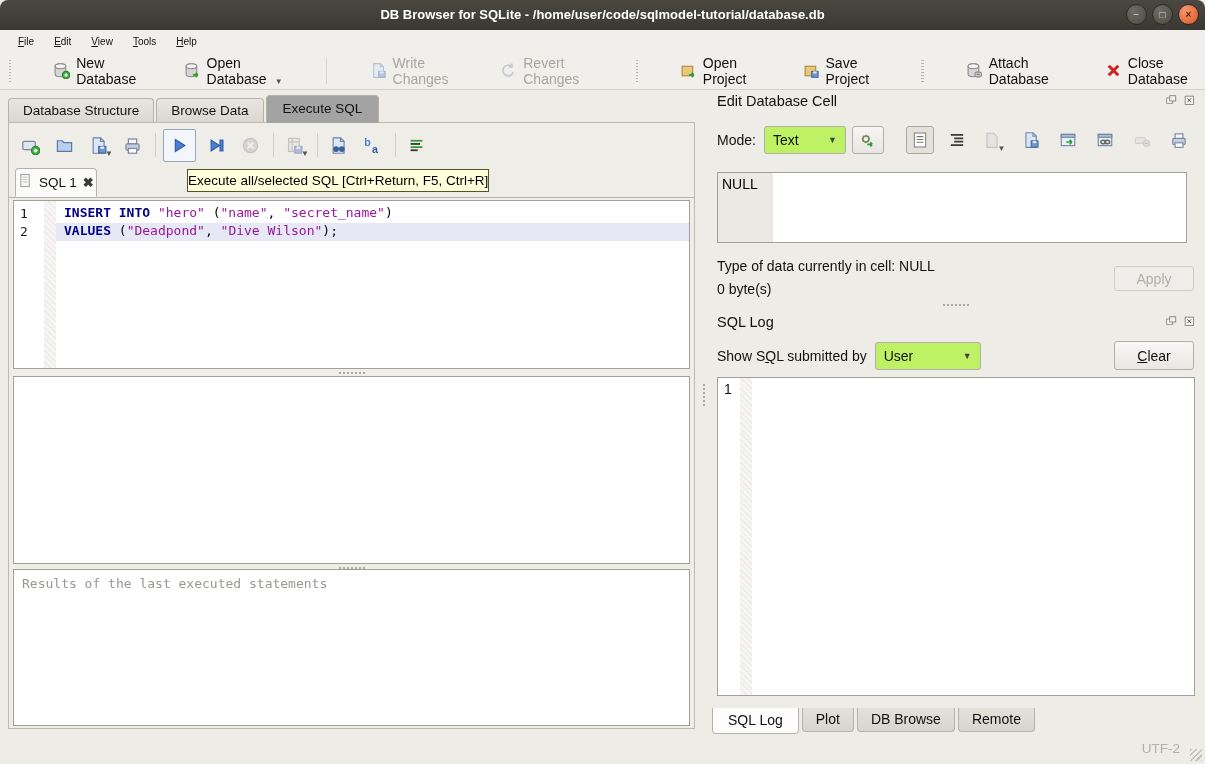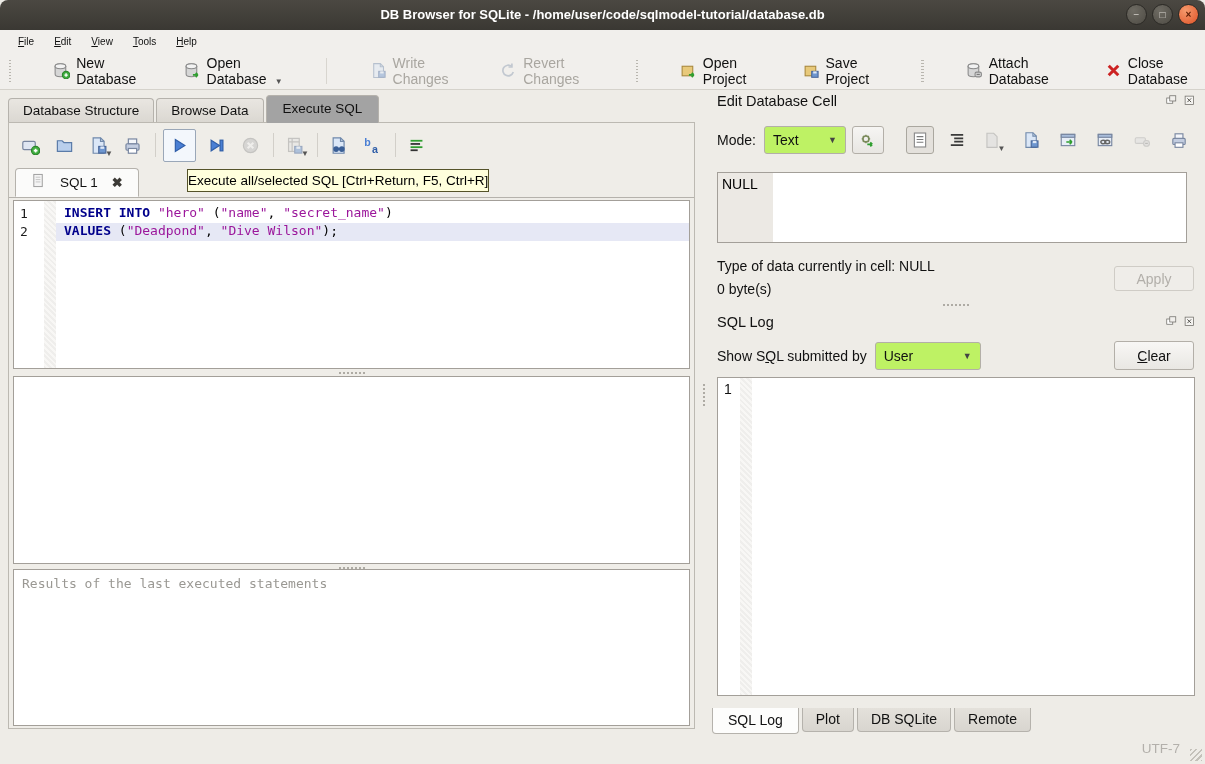--- a/index.html
+++ b/index.html
@@ -46,23 +46,23 @@
 
   .sql-toolbar { position:absolute; left:2px; top:3px; height:38px; display:flex; align-items:center; padding-left:6px; }
   .sqltb-btn { width:27px; height:27px; display:flex; align-items:center; justify-content:center; position:relative; margin-right:7px; }
   .sqltb-btn svg { width:19px; height:19px; }
   .sqltb-btn.disabled svg { opacity:.5; }
   .sqltb-btn.hovered { border:1px solid #9aa7b8; background:#f3f7fc; border-radius:2px; width:33px; height:33px; }
   .sqltb-btn .caret { position:absolute; right:-1px; bottom:0; }
   .sqltb-sep { width:1px; height:24px; background:#d2cfc9; margin:0 7px 0 2px; }
 
   .sqltab-row { position:absolute; left:0; top:47px; width:685px; height:28px; border-bottom:1px solid #b5b2ac; }
-  .sql-subtab { position:absolute; left:6px; bottom:0; display:flex; align-items:center; gap:14px;
+  .sql-subtab { position:absolute; left:6px; bottom:0; display:flex; align-items:center; gap:6px;
     background:#fbfbfa; border:1px solid #b5b2ac; border-bottom:1px solid #fbfbfa; border-radius:4px 4px 0 0;
-    padding:4px 15px 5px; font-size:13.5px; }
+    padding:4px 2px 5px; font-size:13.5px; }
   .sql-subtab svg { width:15px; height:15px; }
   .tab-close { font-weight:bold; color:#3c3a36; font-size:13px; line-height:1; }
 
   .tooltip { position:absolute; left:178px; top:46px; z-index:9; background:#ffffdc; border:1px solid #55532a;
     font-size:13.5px; padding:3px 0; white-space:nowrap; color:#000; }
 
   .editor-box { position:absolute; left:4px; top:77px; width:677px; height:169px; border:1px solid #a39f99;
     background:#fff; display:flex; }
   .gutter { width:30px; background:#fff; font:13px "DejaVu Sans Mono", monospace; color:#1c1c1c; padding-top:4px; }
   .gutter div { height:18px; line-height:18px; padding-left:6px; }
@@ -495,19 +495,19 @@
 
   <div class="log-area">
     <div class="log-gutter">1</div>
     <div class="log-strip"></div>
     <div style="flex:1; background:#fff;"></div>
   </div>
 
   <div class="bottom-tabs" id="bottom-tabs">
       <div class="btab active">SQL Log</div>
       <div class="btab">Plot</div>
-      <div class="btab">DB SQLite</div>
+      <div class="btab">DB Browse</div>
       <div class="btab">Remote</div>
     </div>
 </div>
 
-<div class="status-enc">UTF-7</div>
+<div class="status-enc">UTF-2</div>
 <div class="resize-grip"></div>
 
 </body></html>

